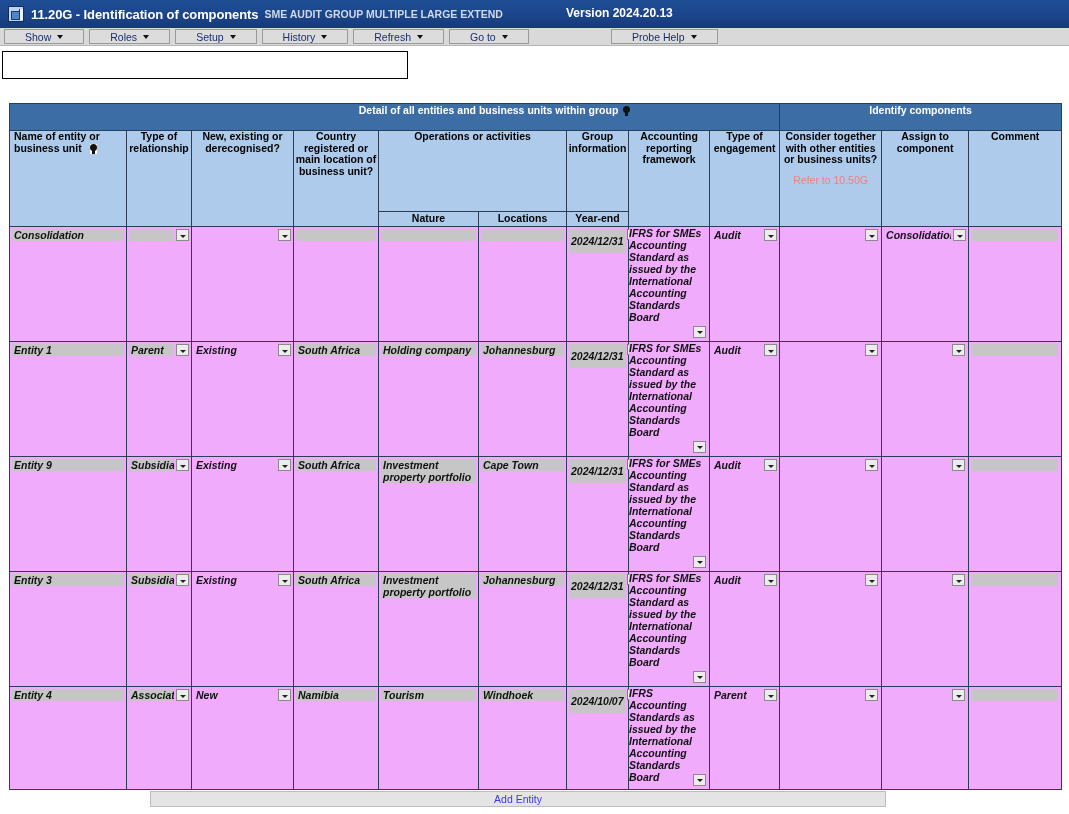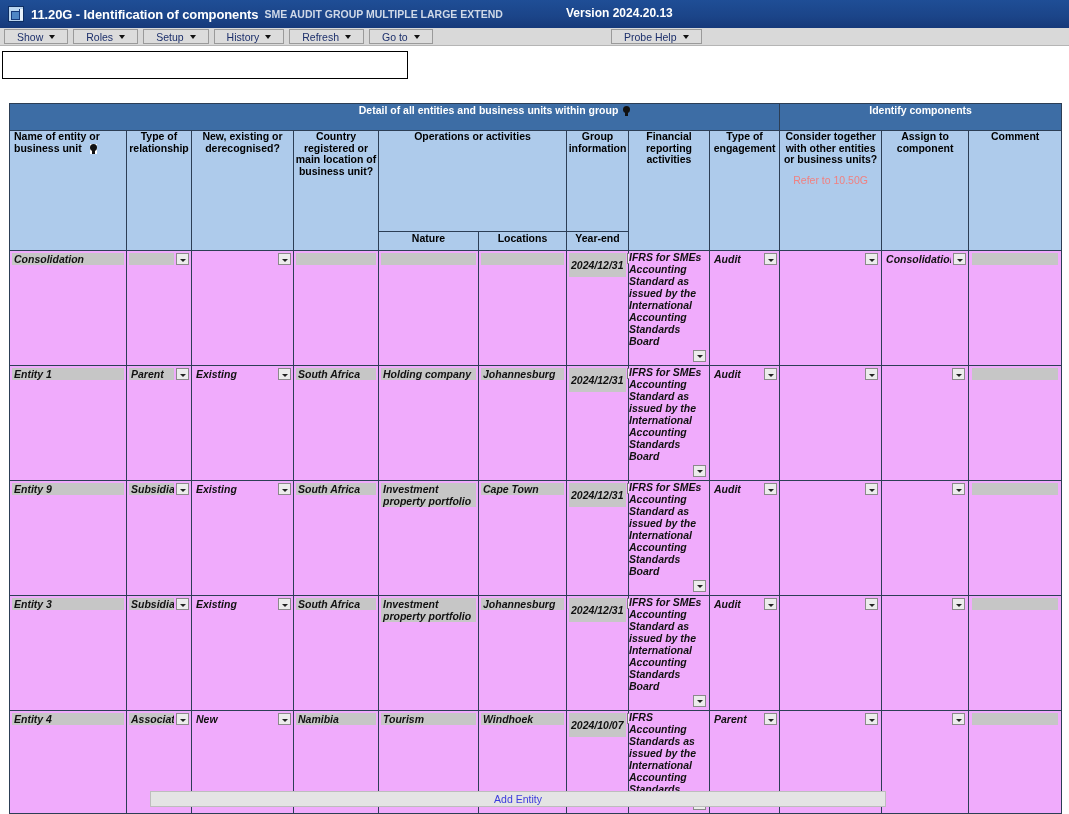--- a/index.html
+++ b/index.html
@@ -67,21 +67,21 @@
     border-bottom: 1px solid #b5b5b5;
     display: flex; align-items: center;
     padding: 0 4px;
     position: relative;
   }
   .menu-btn {
     height: 15px;
     background: #dcdcdc;
     border: 1px solid #9a9a9a;
     display: inline-flex; align-items: center;
-    padding: 0 12px;
+    padding: 0 20px;
     margin-right: 5px;
     font-size: 10.5px;
     color: #1c2f6b;
     white-space: nowrap;
     cursor: default;
   }
   .menu-btn .lbl { padding-right: 6px; }
   .caret {
     width: 0; height: 0;
     border-left: 3.5px solid transparent;
@@ -373,27 +373,27 @@
       <col style="width:93px">
     </colgroup>
 
     <tbody>
         <tr>
       <td class="band detail" colspan="9"><span>Detail of all entities and business units within group</span><span class="bulb"></span></td>
       <td class="band" colspan="3"><span>Identify components</span></td>
     </tr>
 
     <tr>
-      <td class="colhead left" rowspan="2" style="height:120px"><span>Name of entity or business unit</span> <span class="bulb onwhite"></span></td>
+      <td class="colhead left" rowspan="2" style="height:96px"><span>Name of entity or business unit</span> <span class="bulb onwhite"></span></td>
       <td class="colhead" rowspan="2"><span>Type of relationship</span></td>
       <td class="colhead" rowspan="2"><span>New, existing or derecognised?</span></td>
       <td class="colhead" rowspan="2"><span>Country registered or main location of business unit?</span></td>
       <td class="colhead" colspan="2" style="height:75px"><span>Operations or activities</span></td>
       <td class="colhead"><span>Group information</span></td>
-      <td class="colhead" rowspan="2"><span>Financial reporting activities</span></td>
+      <td class="colhead" rowspan="2"><span>Accounting reporting framework</span></td>
       <td class="colhead" rowspan="2"><span>Type of engagement</span></td>
       <td class="colhead" rowspan="2"><span>Consider together with other entities or business units?</span><span class="refer">Refer to 10.50G</span></td>
       <td class="colhead" rowspan="2"><span>Assign to component</span></td>
       <td class="colhead" rowspan="2"><span>Comment</span></td>
     </tr>
 
     <tr>
       <td class="subhead"><span>Nature</span></td>
       <td class="subhead"><span>Locations</span></td>
       <td class="subhead"><span>Year-end</span></td>

